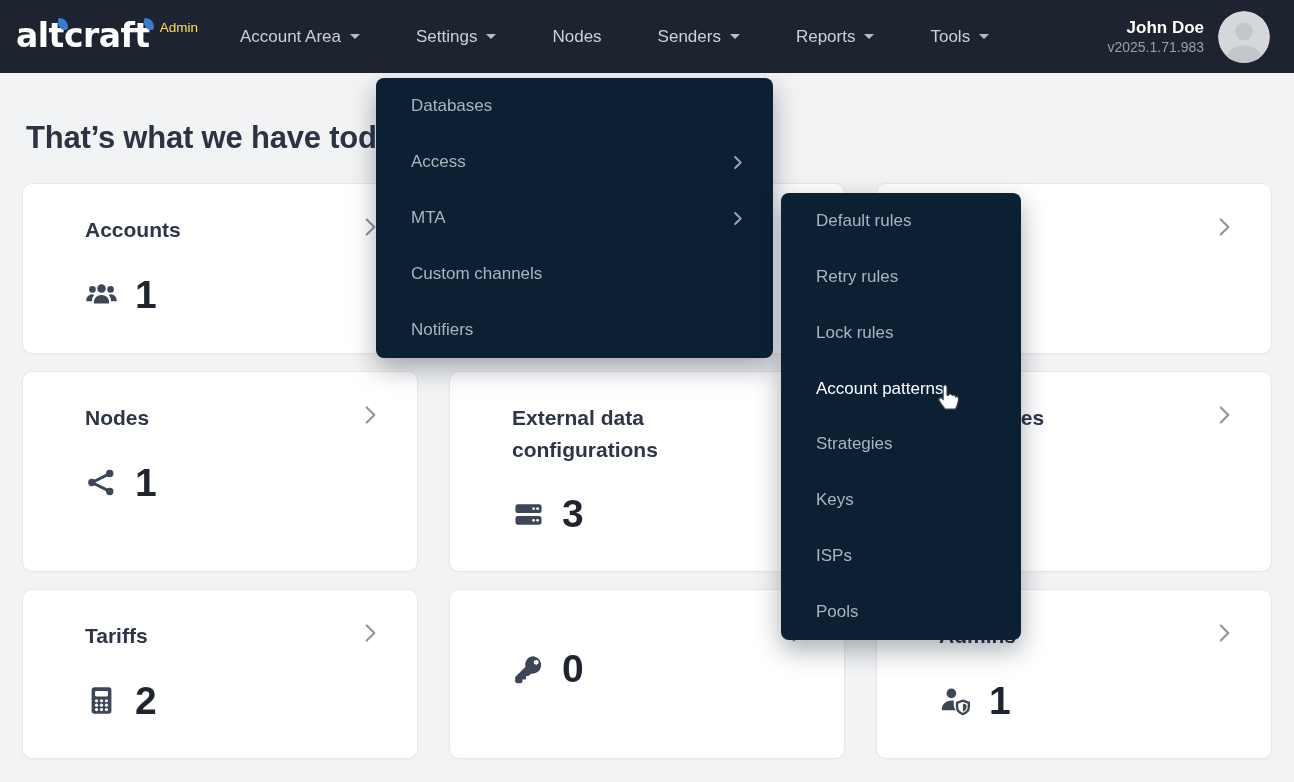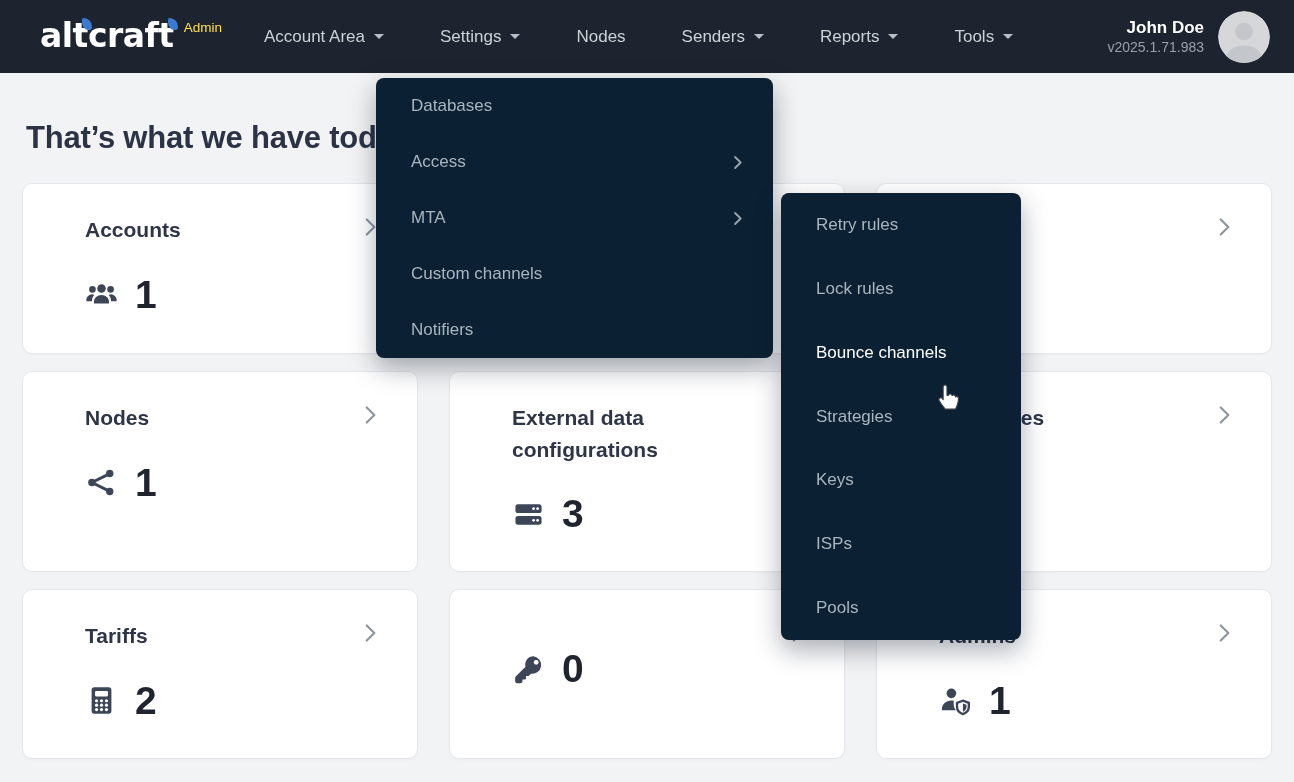--- a/index.html
+++ b/index.html
@@ -9,21 +9,21 @@
     background:#f2f3f4;
     position:relative;
     overflow:hidden;
     color:#2d3547;
   }
 
   
   .navbar {
     height:73px; background:#1e242f;
     display:flex; align-items:center;
-    padding:0 24px 0 40px;
+    padding:0 24px 0 16px;
     position:relative; z-index:5;
   }
   .logo { display:flex; align-items:flex-start; cursor:pointer; }
   .logo-word {
     font-family:"DejaVu Sans", sans-serif;
     font-size:33px; font-weight:700; color:#ffffff;
     letter-spacing:-0.5px; line-height:1.1;
   }
   .logo-t { position:relative; display:inline-block; }
   .logo-t::after {
@@ -348,27 +348,30 @@
   <div class="menu-item">
     <span>Custom channels</span>
   </div>
   <div class="menu-item">
     <span>Notifiers</span>
   </div>
 </div>
 
 <div class="menu menu-mta">
   <div class="menu-item">
+    <span>Default rules</span>
+  </div>
+  <div class="menu-item">
     <span>Retry rules</span>
   </div>
   <div class="menu-item">
     <span>Lock rules</span>
   </div>
   <div class="menu-item hovered">
-    <span>Bounce channels</span>
+    <span>Account patterns</span>
   </div>
   <div class="menu-item">
     <span>Strategies</span>
   </div>
   <div class="menu-item">
     <span>Keys</span>
   </div>
   <div class="menu-item">
     <span>ISPs</span>
   </div>

